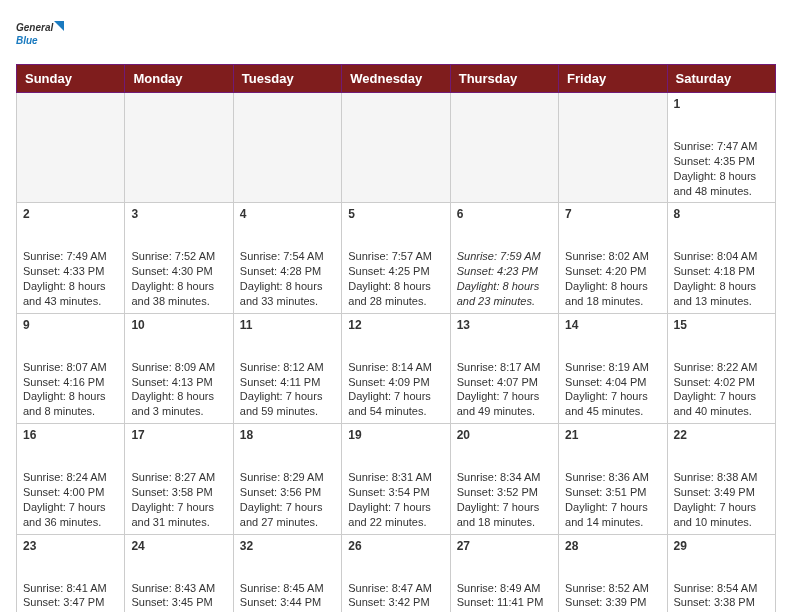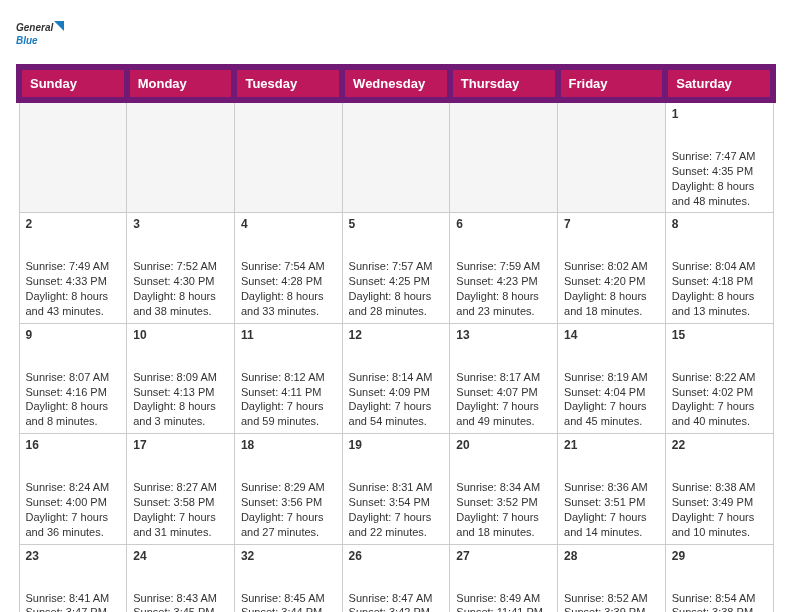--- a/index.html
+++ b/index.html
@@ -34,27 +34,27 @@
       font-size: 14px;
       color: #555;
       margin-top: 2px;
     }
     .calendar {
       width: 100%;
       border-collapse: collapse;
       border: 1px solid #ccc;
     }
     .calendar th {
-      background-color: #be185d;
+      background-color: #7f1d1d;
       color: #fff;
       font-size: 13px;
       font-weight: bold;
       padding: 6px 8px;
       text-align: left;
-      border: 6px solid #701a75;
+      border: 1px solid #701a75;
     }
     .calendar td {
       border: 1px solid #ccc;
       vertical-align: top;
       padding: 4px 6px;
       width: calc(100% / 7);
       min-height: 70px;
       font-size: 10px;
       color: #333;
       background: #fff;
@@ -139,21 +139,21 @@
 Daylight: 8 hours and 33 minutes.</div>
         </td>
         <td>
           <span class="day-number">5</span>
           <div class="day-info" style="white-space: pre-line;">Sunrise: 7:57 AM
 Sunset: 4:25 PM
 Daylight: 8 hours and 28 minutes.</div>
         </td>
         <td>
           <span class="day-number">6</span>
-          <div class="day-info" style="white-space: pre-line;">Sunrise: 7:59 AM
+          <div class="day-info" style="white-space: pre-line; font-style: italic;">Sunrise: 7:59 AM
 Sunset: 4:23 PM
 Daylight: 8 hours and 23 minutes.</div>
         </td>
         <td>
           <span class="day-number">7</span>
           <div class="day-info" style="white-space: pre-line;">Sunrise: 8:02 AM
 Sunset: 4:20 PM
 Daylight: 8 hours and 18 minutes.</div>
         </td>
         <td>

